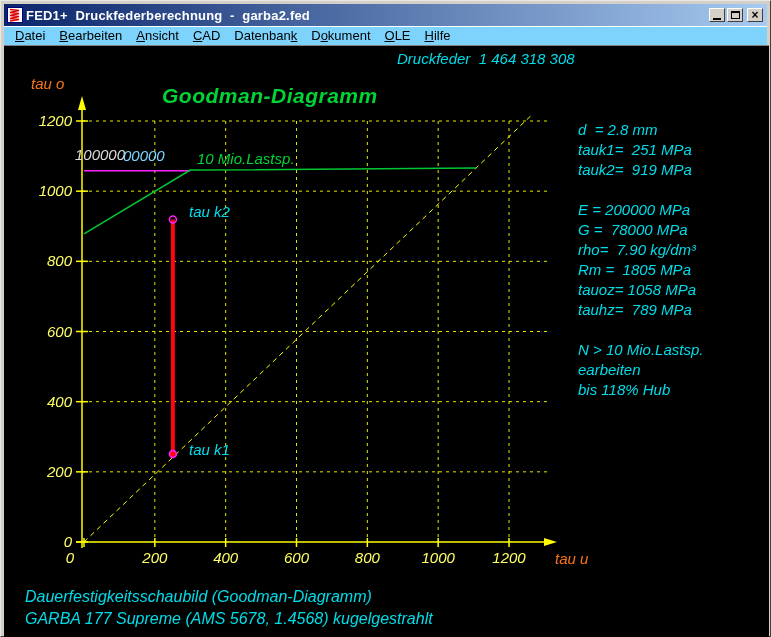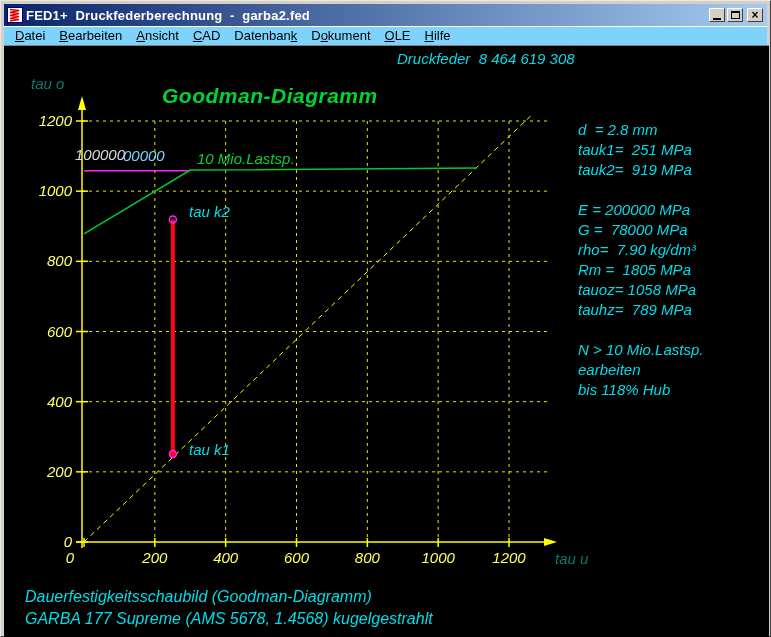--- a/index.html
+++ b/index.html
@@ -34,21 +34,21 @@
   }
   .menu-item{padding:1px 7px 2px 7px;white-space:pre;cursor:default;}
   .menu-item u{text-decoration:underline;}
   .content{
     position:relative;width:765px;height:591px;background:#000;overflow:hidden;
     border-top:1px solid #808080;
   }
   #chart{position:absolute;left:0;top:0;font-family:"Liberation Sans",sans-serif;}
   .abs{position:absolute;white-space:pre;font-style:italic;}
   .cyan{color:#00dce8;}
-  .yellow{color:#0f766e;}
+  .yellow{color:#f97316;}
   .green{color:#00d435;}
   .magenta{color:#7dd3fc;margin-left:40px;}
   .whiteish{color:#dcdcdc;}
   .spring-id{left:393px;top:4px;font-size:15px;}
   .chart-title{left:158px;top:38px;font-size:21px;font-weight:bold;letter-spacing:0.5px;}
   .ylabel{left:27px;top:29px;font-size:15px;}
   .xlabel{left:551px;top:504px;font-size:15px;}
   .lbl-cycles-w{left:71px;top:100px;font-size:15px;z-index:2;}
   .lbl-cycles-m{left:79px;top:101px;font-size:15px;z-index:3;}
   .lbl-tenmio{left:193px;top:104px;font-size:15px;}
@@ -141,21 +141,21 @@
         <text x="68" y="430.834" fill="#ffff66" text-anchor="end" font-size="15" font-style="italic">200</text>
         <text x="68" y="360.668" fill="#ffff66" text-anchor="end" font-size="15" font-style="italic">400</text>
         <text x="68" y="290.502" fill="#ffff66" text-anchor="end" font-size="15" font-style="italic">600</text>
         <text x="68" y="220.336" fill="#ffff66" text-anchor="end" font-size="15" font-style="italic">800</text>
         <text x="68" y="150.17000000000002" fill="#ffff66" text-anchor="end" font-size="15" font-style="italic">1000</text>
         <text x="68" y="80.00400000000002" fill="#ffff66" text-anchor="end" font-size="15" font-style="italic">1200</text>
         <circle cx="168.89667" cy="173.58723000000003" r="3.5" stroke="#ff22ff" stroke-width="1.5" fill="none"></circle>
         <circle cx="168.89667" cy="407.94167" r="3.5" stroke="#ff22ff" stroke-width="1.5" fill="#ff0514"></circle>
       </svg>
 
-    <div class="abs cyan spring-id">Druckfeder  8 464 619 308</div>
+    <div class="abs cyan spring-id">Druckfeder  1 464 318 308</div>
     <div class="abs green chart-title">Goodman-Diagramm</div>
     <div class="abs yellow ylabel">tau o</div>
     <div class="abs yellow xlabel">tau u</div>
 
     <div class="abs whiteish lbl-cycles-w">100000</div>
     <div class="abs magenta lbl-cycles-m">00000</div>
     <div class="abs green lbl-tenmio">10 Mio.Lastsp.</div>
     <div class="abs cyan lbl-tauk2">tau k2</div>
     <div class="abs cyan lbl-tauk1">tau k1</div>
 

